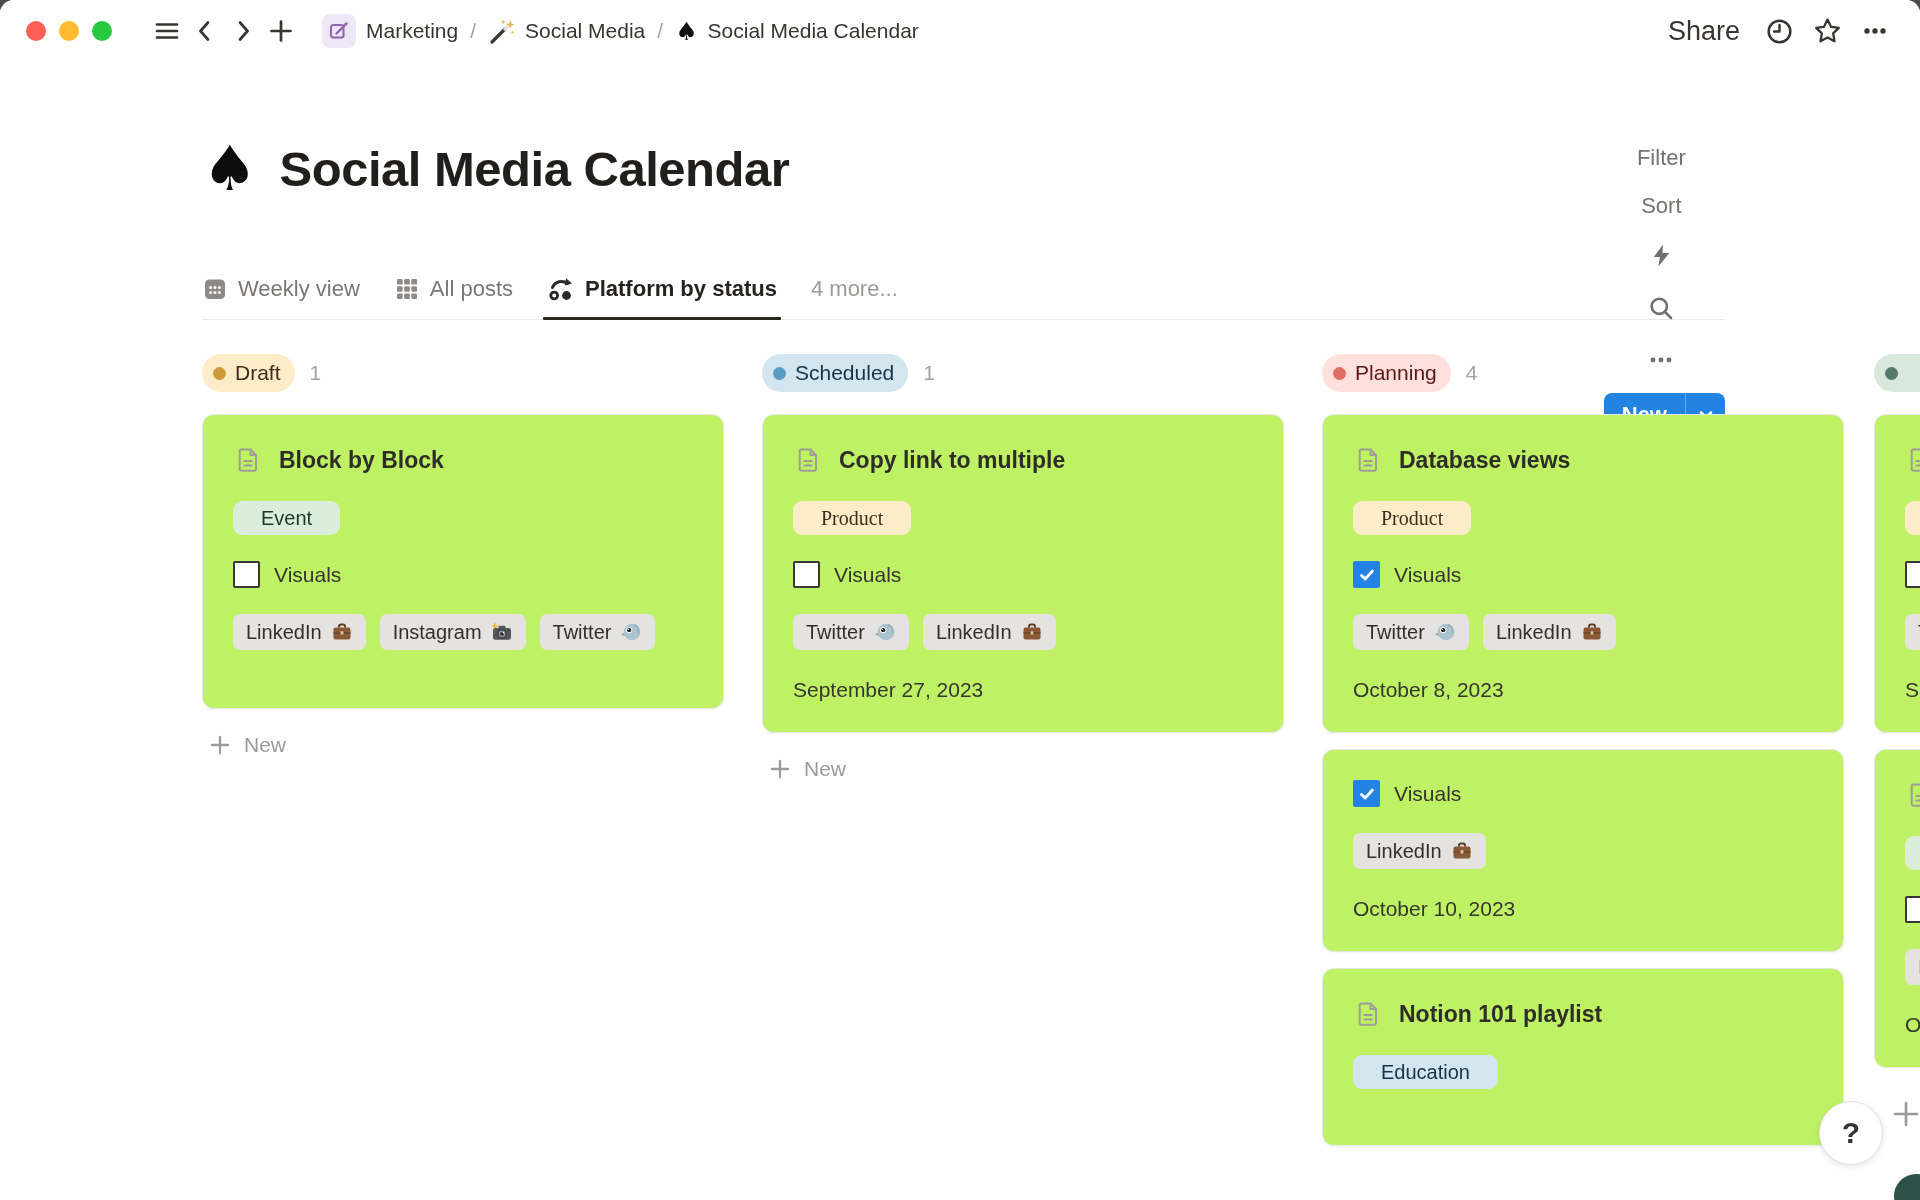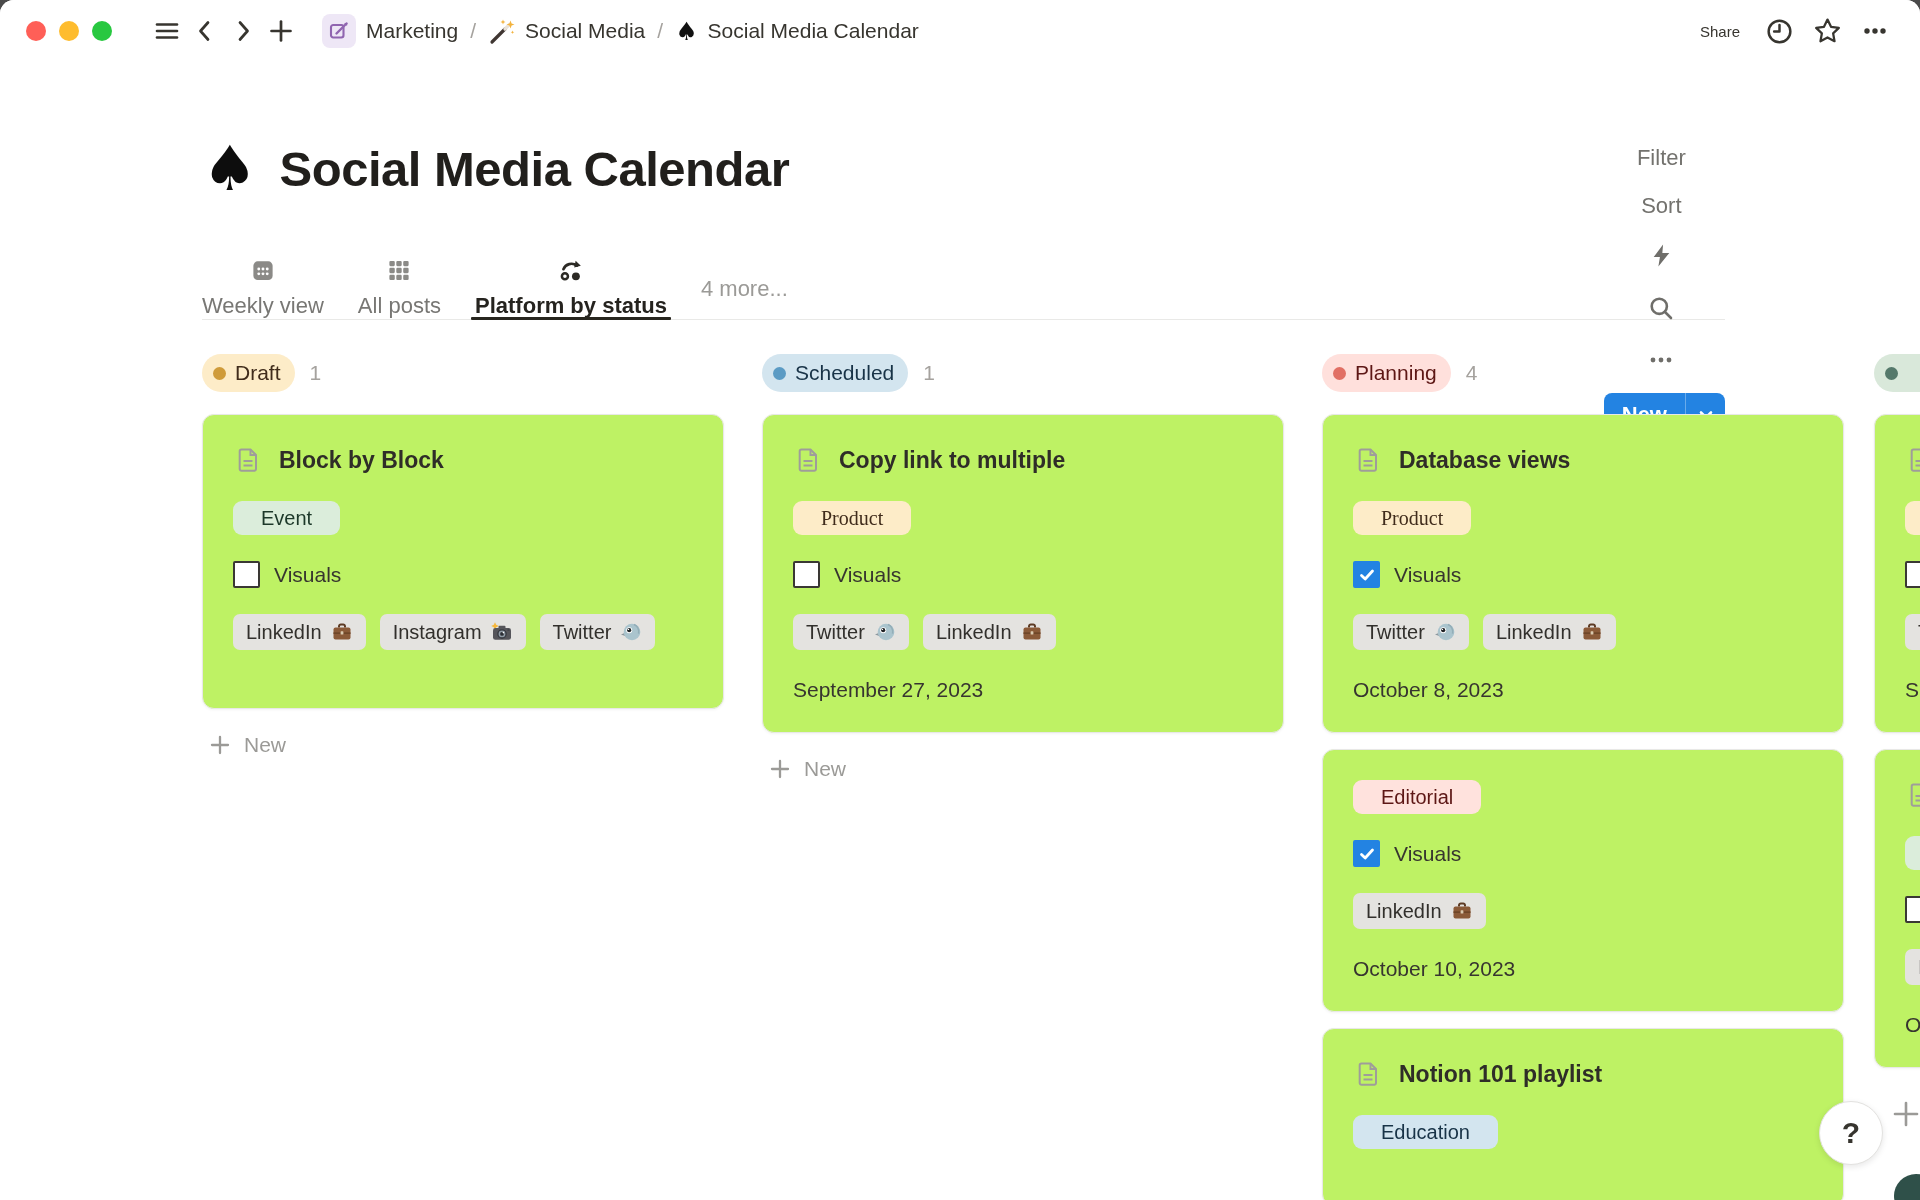--- a/index.html
+++ b/index.html
@@ -12,30 +12,30 @@
   .lights { display:flex; gap:13px; margin-right:36px; }
   .light { width:20px; height:20px; border-radius:50%; }
   .light.red{ background:#ff5f57; } .light.yellow{ background:#febc2e; } .light.green{ background:#28c840; }
   .tb-btn { display:flex; align-items:center; justify-content:center; width:38px; height:38px; border-radius:6px; cursor:pointer; flex:none; }
   .breadcrumb { display:flex; align-items:center; font-size:21px; color:#37352f; margin-left:16px; white-space:nowrap; }
   .crumb { display:flex; align-items:center; gap:10px; padding:2px 6px; border-radius:6px; cursor:pointer; }
   .bc-sep { color:#a5a29e; margin:0 6px; }
   .bc-tmpl { width:34px; height:34px; border-radius:8px; background:#eee7f6; display:flex; align-items:center; justify-content:center; }
   .bc-spade { font-size:25px; line-height:1; color:#111; font-family:"DejaVu Sans", sans-serif; }
   .topbar-right { margin-left:auto; display:flex; align-items:center; gap:10px; }
-  .share { font-size:15px; padding:4px 10px; border-radius:6px; cursor:pointer; }
+  .share { font-size:27px; padding:4px 10px; border-radius:6px; cursor:pointer; }
 
   
   .page-title { position:absolute; left:202px; top:138px; display:flex; align-items:center; gap:22px; }
   .page-title .spade { font-size:62px; line-height:1; color:#0d0d0d; font-family:"DejaVu Sans", sans-serif; }
   .page-title h1 { font-size:49px; font-weight:700; letter-spacing:-0.5px; color:#211f1c; }
 
   
   .viewbar { position:absolute; left:202px; right:195px; top:258px; height:62px; display:flex; align-items:center; border-bottom:1px solid #e9e9e7; }
-  .tab { display:flex; align-items:center; gap:10px; font-size:22px; color:#787774; margin-right:34px; height:100%; position:relative; cursor:pointer; white-space:nowrap;flex-direction:column; }
+  .tab { display:flex; align-items:center; gap:10px; font-size:22px; color:#787774; margin-right:34px; height:100%; position:relative; cursor:pointer; white-space:nowrap; }
   .tab.active { color:#25231f; font-weight:600; }
   .tab.active::after { content:""; position:absolute; left:-4px; right:-4px; bottom:-1px; height:3px; background:#28261f; border-radius:1px; }
   .more-views { font-size:22px; color:#9b9a97; cursor:pointer; }
   .view-actions { margin-left:auto; display:flex; align-items:center; gap:14px;flex-direction:column; }
   .va-text { font-size:22px; color:#73726e; padding:4px 8px; border-radius:6px; cursor:pointer; }
   .va-icon { width:38px; height:38px; display:flex; align-items:center; justify-content:center; border-radius:6px; cursor:pointer; }
   .new-btn { display:flex; align-items:stretch; height:44px; background:#2383e2; border-radius:8px; overflow:hidden; color:#fff; cursor:pointer; margin-left:6px; }
   .new-btn .label { display:flex; align-items:center; padding:0 18px; font-size:22px; font-weight:600; }
   .new-btn .dd { display:flex; align-items:center; justify-content:center; width:40px; border-left:1px solid rgba(255,255,255,0.32); }
 
@@ -426,21 +426,20 @@
                 <rect x="2.5" y="6.5" width="17" height="12" rx="2" fill="#8a5a38"></rect>
                 <rect x="2.5" y="11.3" width="17" height="1.7" fill="#6f4628"></rect>
                 <rect x="9.6" y="10.2" width="2.8" height="3.4" rx="0.7" fill="#d9c8ae"></rect>
               </svg>
           </span>
         </div>
         <div class="card-date">October 8, 2023</div>
       </div>
 
       <div class="card">
-        <div class="tag-row"><span class="tag tag-red">Editorial</span></div>
         <div class="check-row">
           <span class="checkbox checked">
             <svg width="18" height="18" viewBox="0 0 18 18">
                 <path d="M3.5 9.5 L7.2 13 L14.5 5" fill="none" stroke="#ffffff" stroke-width="2.8" stroke-linecap="round" stroke-linejoin="round"></path>
               </svg>
           </span>
           <span class="check-label">Visuals</span>
         </div>
         <div class="plat-row">
           <span class="plat">

